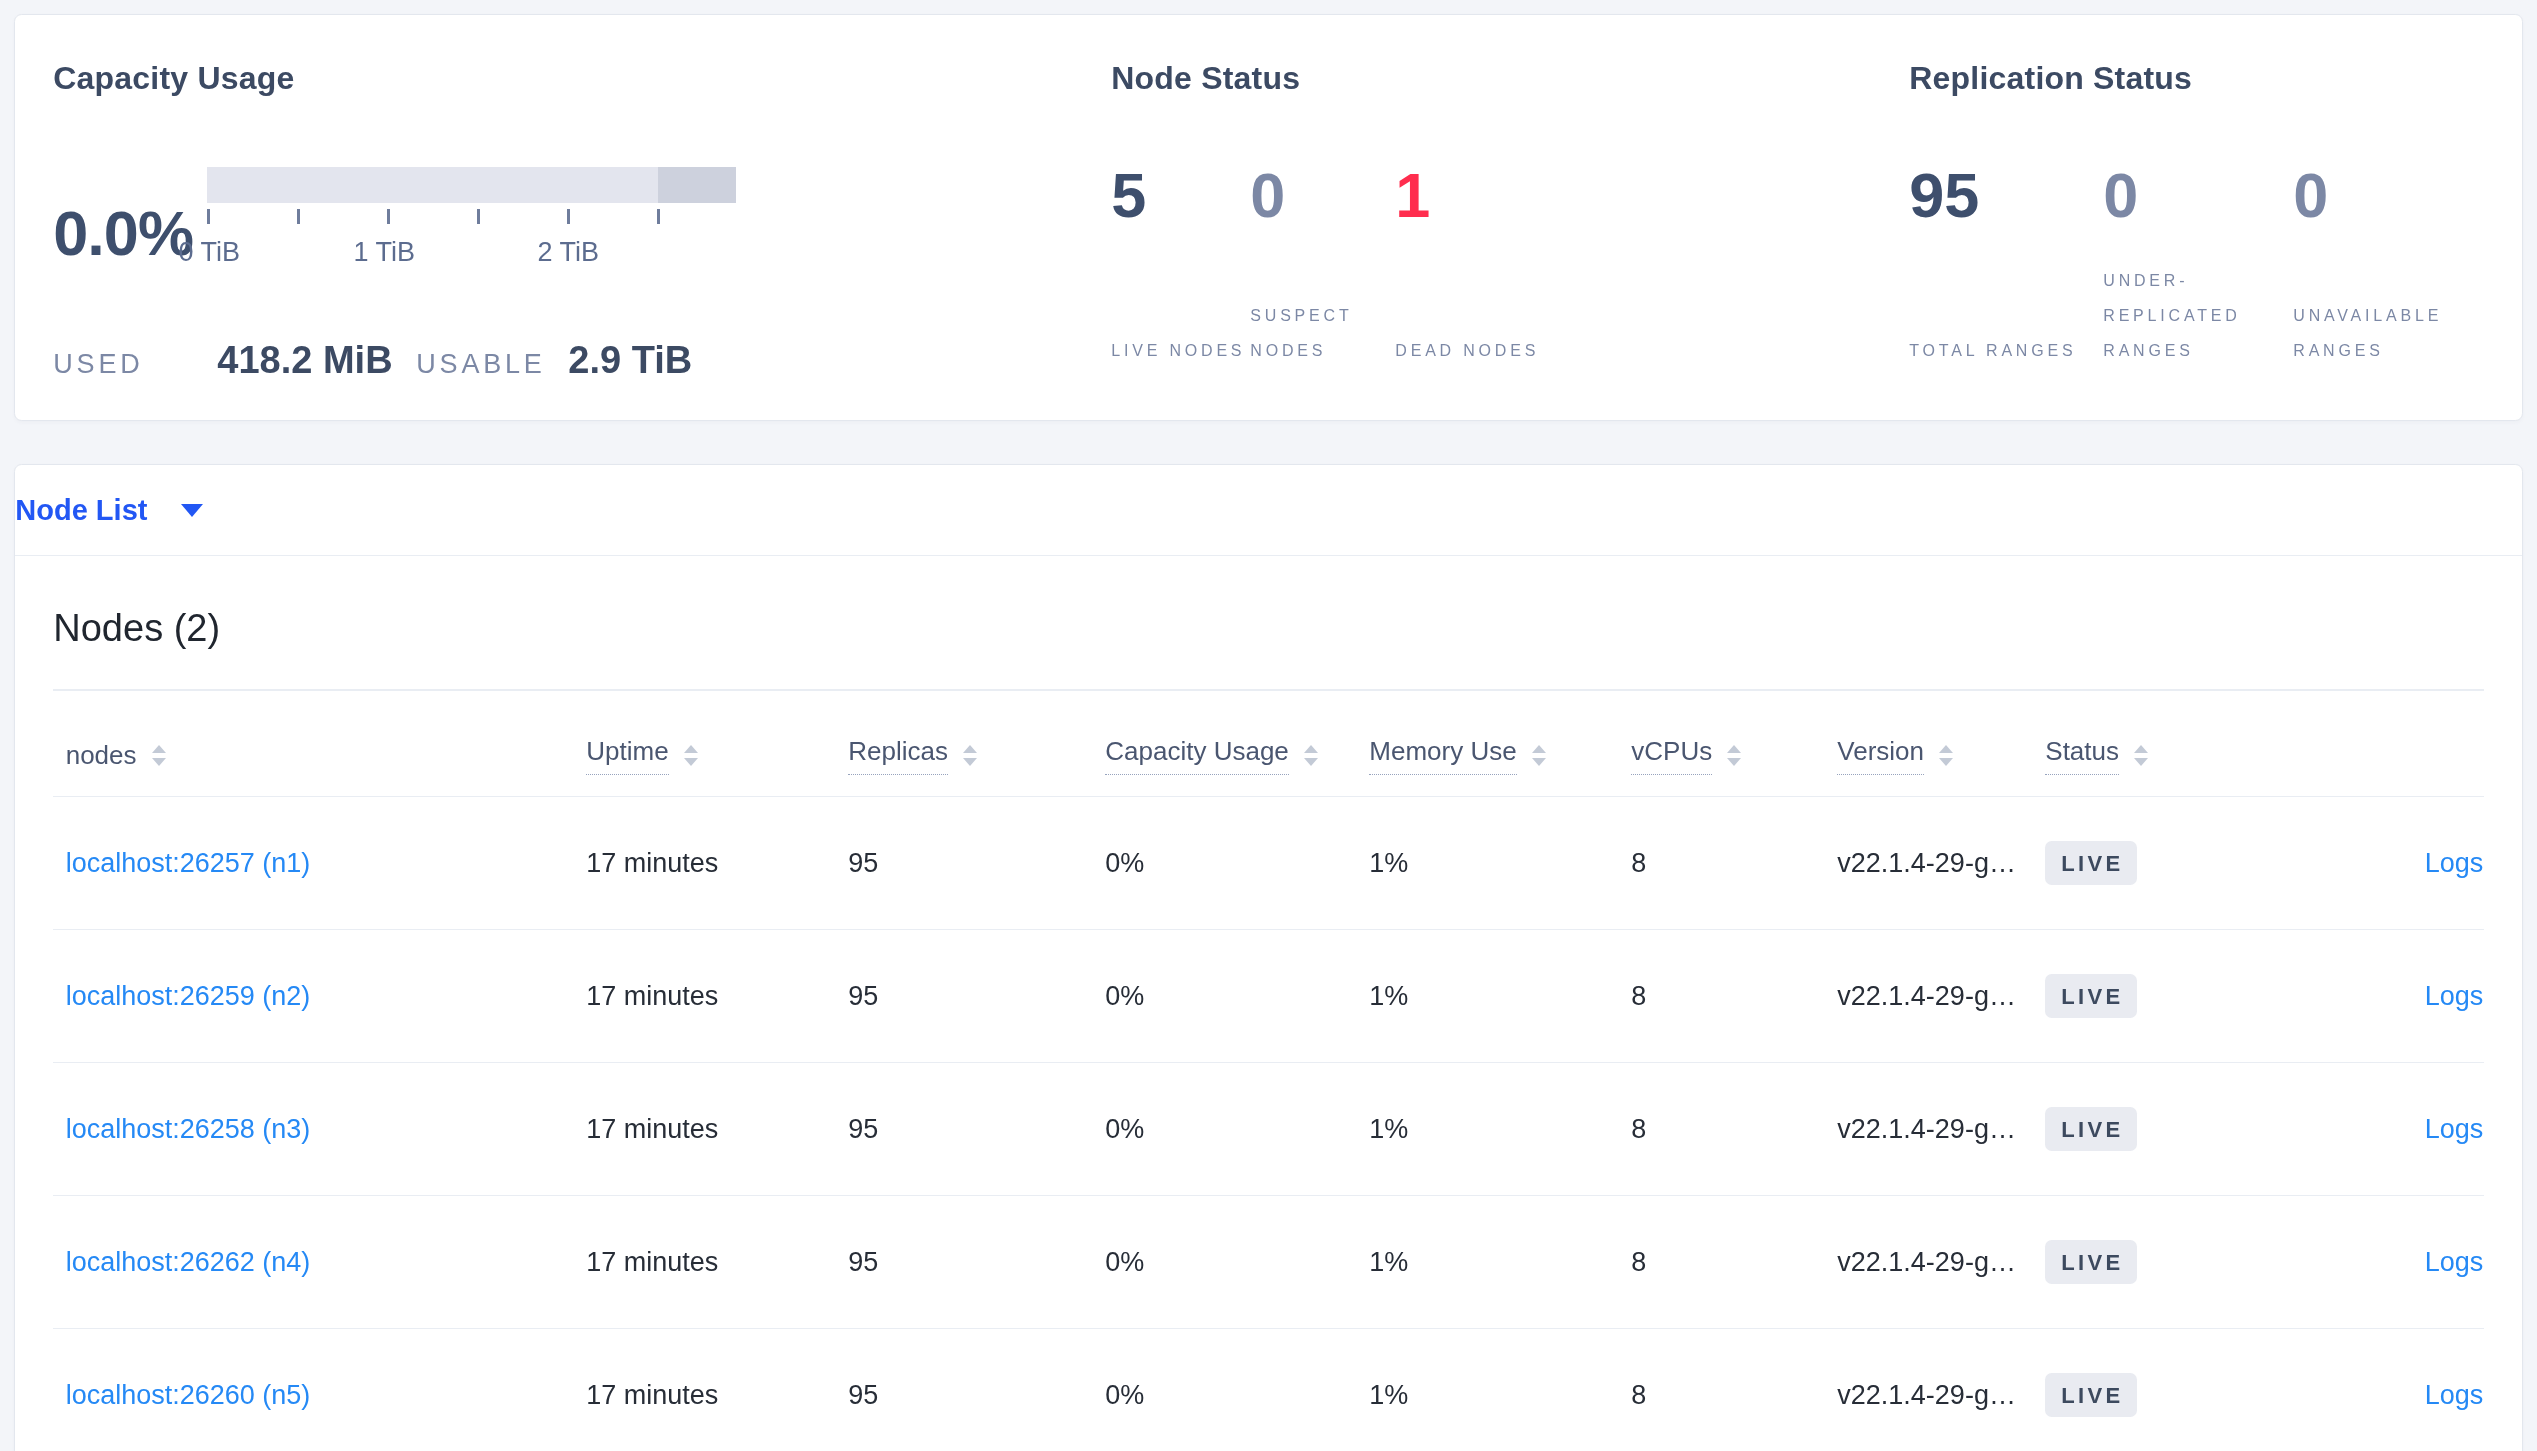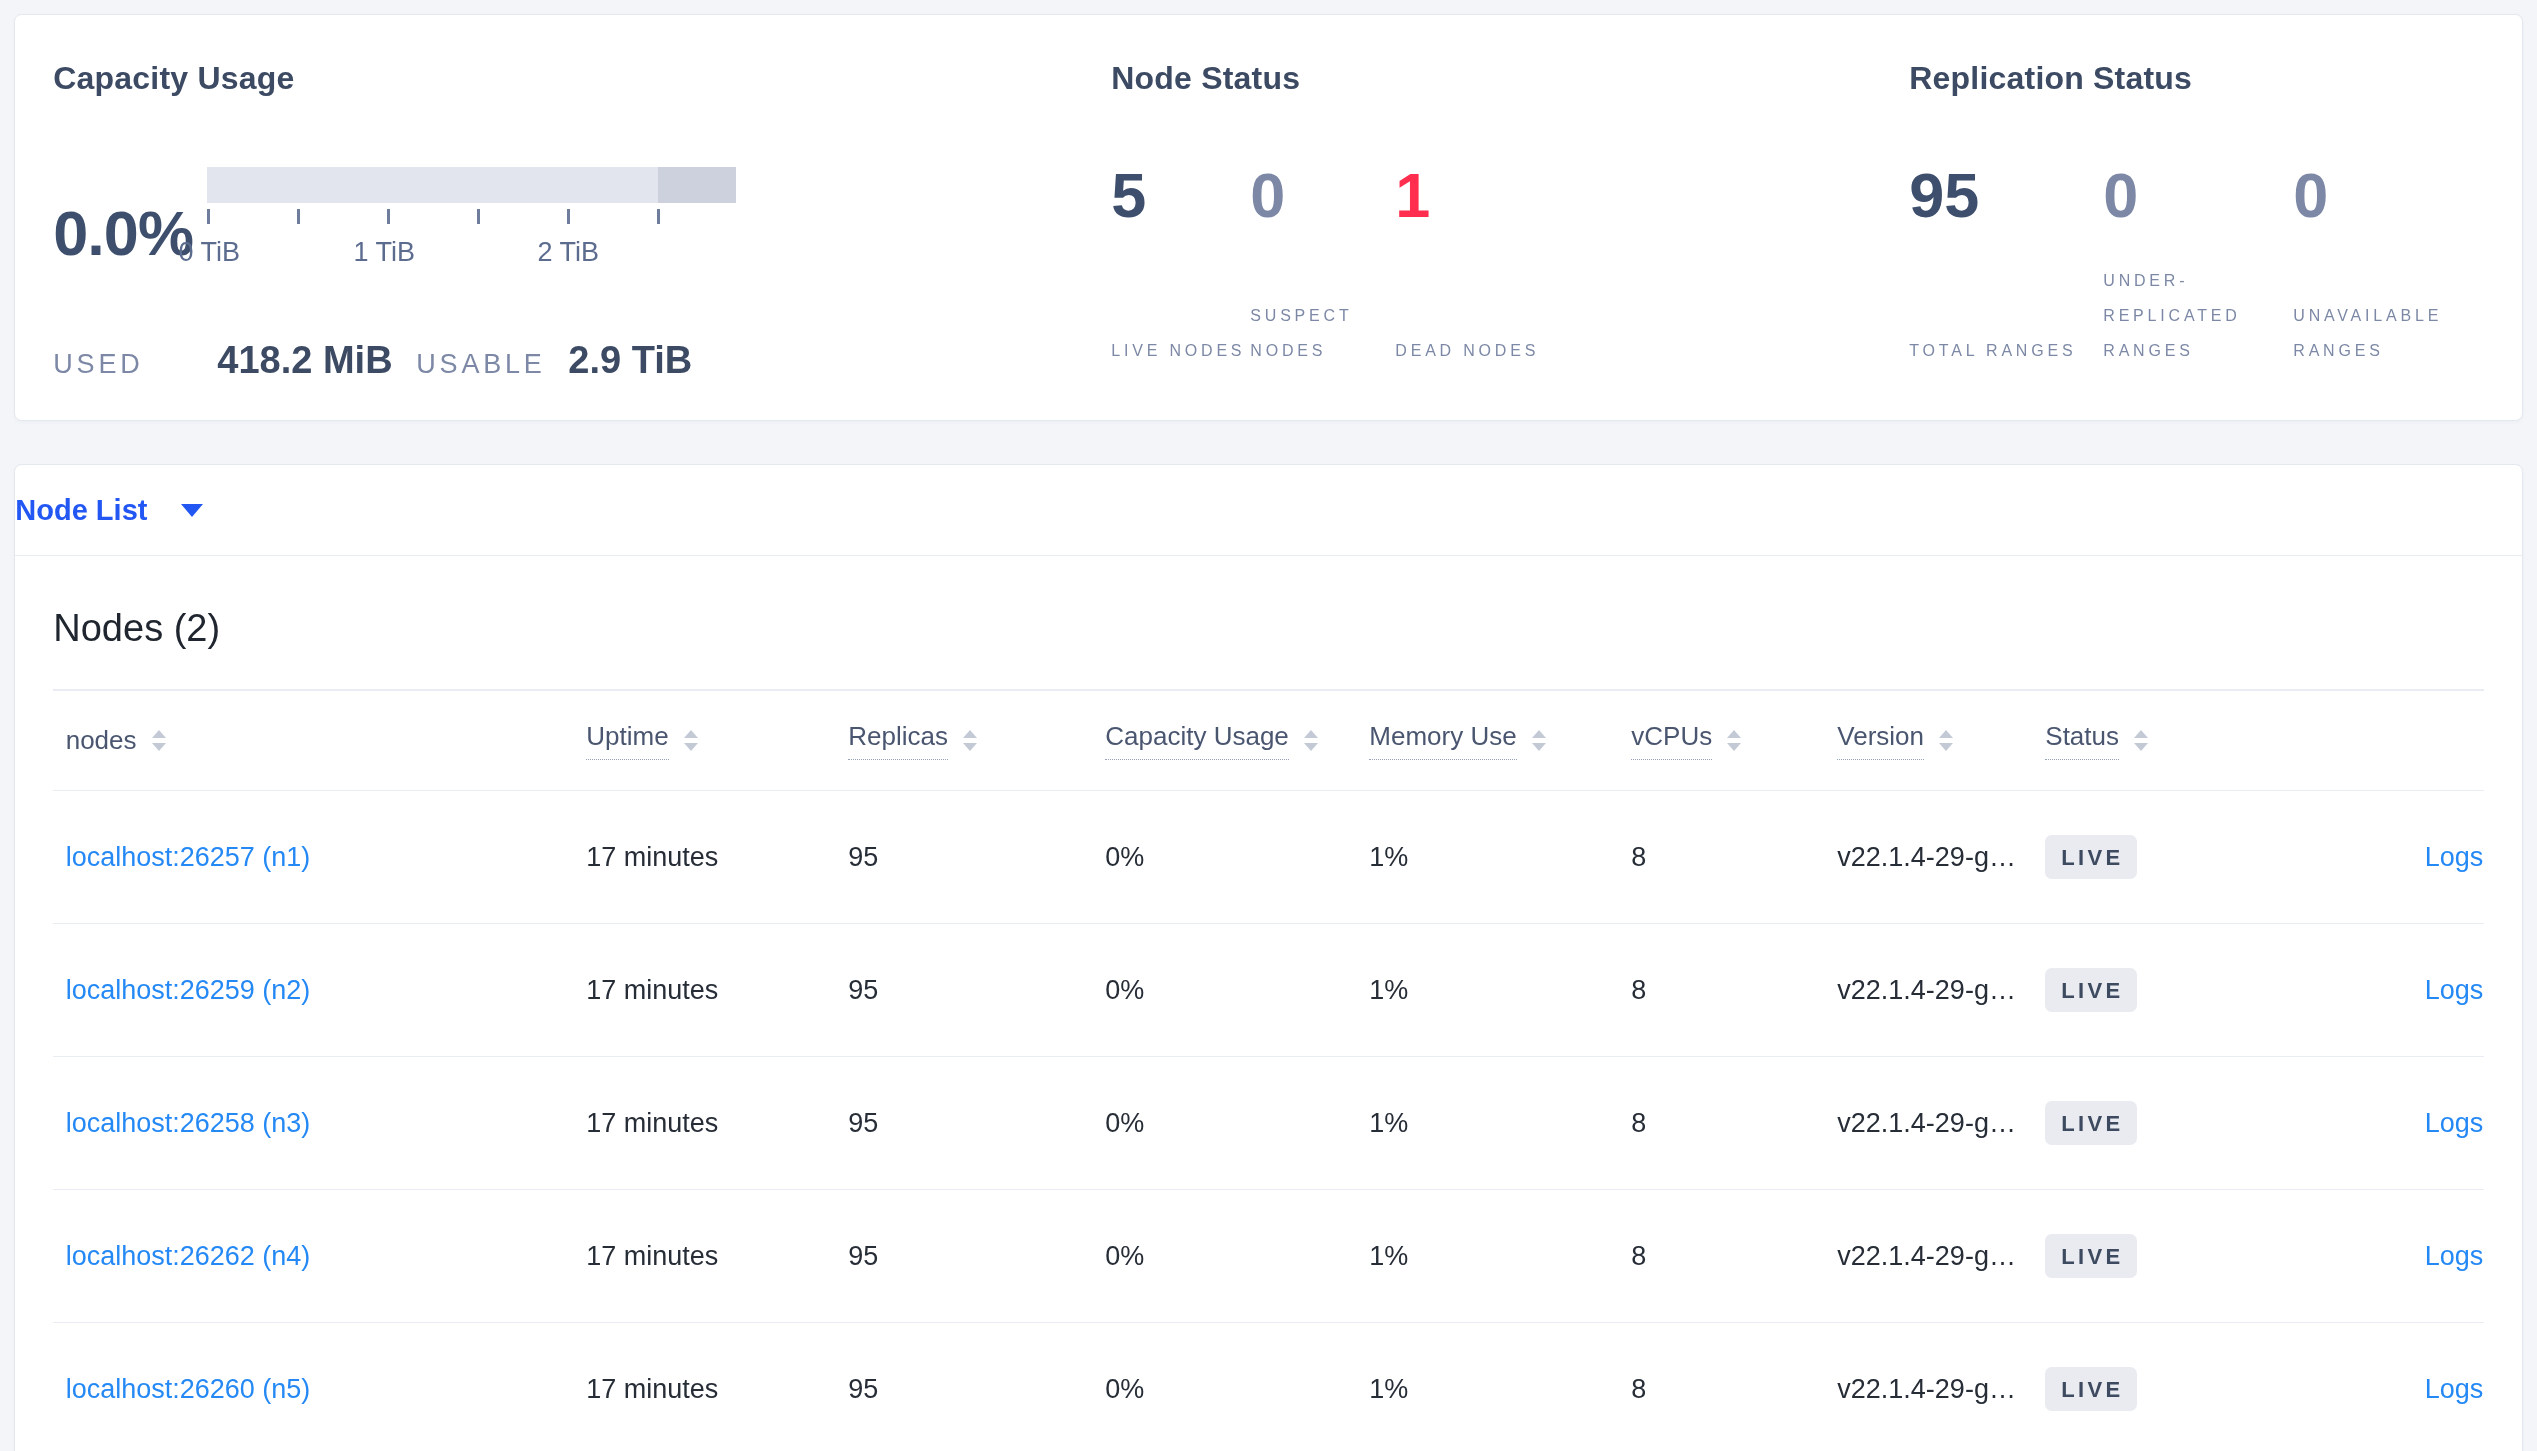--- a/index.html
+++ b/index.html
@@ -113,21 +113,21 @@
   .list-body h2{
     margin-top:48px;font-size:38px;font-weight:500;color:var(--heading-dark);
     line-height:48px;
   }
   .h-divider{margin-top:37px;height:1.9px;background:var(--row-border);}
   .thead,.trow{
     display:grid;
     grid-template-columns:533px 262px 257px 264px 262px 206px 208px 248px 1fr;
     align-items:center;
   }
-  .thead{height:100px;border-bottom:1.9px solid var(--row-border);}
+  .thead{height:82px;border-bottom:1.9px solid var(--row-border);margin-top:24px;}
   .hcell{display:flex;align-items:center;gap:15.2px;font-size:26px;font-weight:500;color:var(--header-text);}
   .hcell:first-child{padding-left:12.4px;}
   .hcell .u{border-bottom:1.9px dotted var(--dotted);padding-bottom:6.7px;}
   .sort{display:inline-flex;flex-direction:column;gap:4.8px;}
   .sort b{width:0;height:0;border-left:7.6px solid transparent;border-right:7.6px solid transparent;}
   .sort .up{border-bottom:8.6px solid var(--sort-arrow);}
   .sort .dn{border-top:8.6px solid var(--sort-arrow);}
   .trow{height:133px;border-bottom:1.9px solid var(--row-border);font-size:27px;color:var(--cell-text);}
   .trow.last{border-bottom-color:var(--row-border-dark);}
   .cell:first-child{padding-left:12.4px;}

